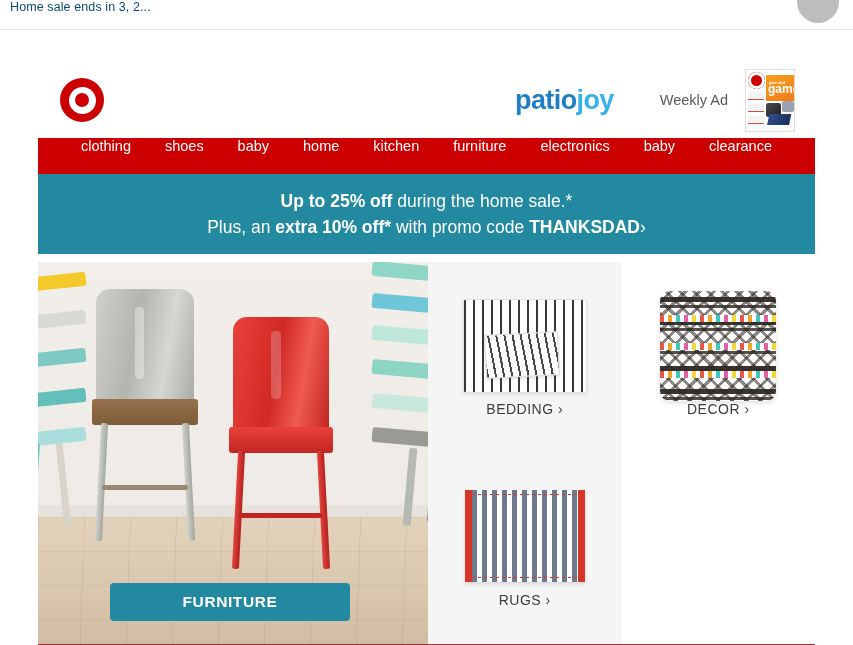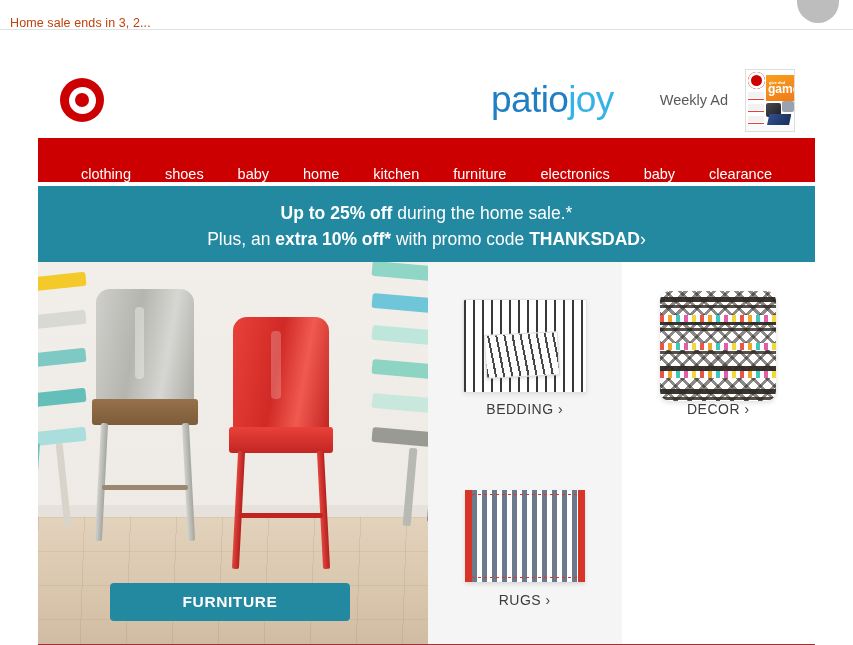--- a/index.html
+++ b/index.html
@@ -11,22 +11,22 @@
   }
 
   
   .topbar {
     position: relative;
     height: 30px;
     background: #ffffff;
     border-bottom: 1px solid #dfe3e8;
   }
   .topbar-title {
-    position: absolute; left: 10px; top: 16px;
-    font-size: 12.5px; color: #c2410c;
+    position: absolute; left: 10px; top: 0;
+    font-size: 12.5px; color: #0c4a6e;
     letter-spacing: .1px;
   }
   .avatar-circle {
     position: absolute; right: 14px; top: -19px;
     width: 42px; height: 42px; border-radius: 50%;
     background: #bdbdbd;
   }
 
   
   .canvas { position: relative; width: 853px; height: 615px; background: #fff; }
@@ -54,21 +54,21 @@
   }
   .headline {
     margin-left: 26px;
     font-size: 15.5px; color: #6d6d6d;
     white-space: nowrap;
   }
   .brand-right {
     margin-left: auto; display: flex; align-items: center; gap: 0;
   }
   .patiojoy {
-    font-size: 37px; font-weight: normal; letter-spacing: -.6px;
+    font-size: 27px; font-weight: bold; letter-spacing: -.6px;
     white-space: nowrap;
   }
   .patiojoy .p1 { color: #1f7ec4; }
   .patiojoy .p2 { color: #35b2e8; }
   .weekly-ad {
     font-size: 14.5px; color: #58595b;
     margin-left: 46px; white-space: nowrap;
   }
 
   
@@ -111,32 +111,32 @@
   }
   .circ-foot {
     position:absolute; left:0; bottom:0; width:100%; height:6px; background:#fafafa;
   }
 
   
   .nav {
     position: absolute; left: 38px; top: 108px;
     width: 777px; height: 44px;
     background: #cc0000;
-    display: flex; align-items: flex-end;
+    display: flex; align-items: flex-start;
     padding: 0 26px;
   }
   .nav-item {
     color: #ffffff; font-size: 14.5px;
     white-space: nowrap; cursor: pointer;
     flex: 1 1 auto; text-align: center;
   }
 
   
   .promo {
-    position: absolute; left: 38px; top: 156px;
+    position: absolute; left: 38px; top: 144px;
     width: 777px; height: 80px;
     background: #2389a0;
     color: #ffffff;
     display: flex; flex-direction: column;
     align-items: center; justify-content: center;
     gap: 5px;
   }
   .promo-l1 { font-size: 17.5px; }
   .promo-l2 { font-size: 17.5px; }
   .promo b { font-weight: bold; }

